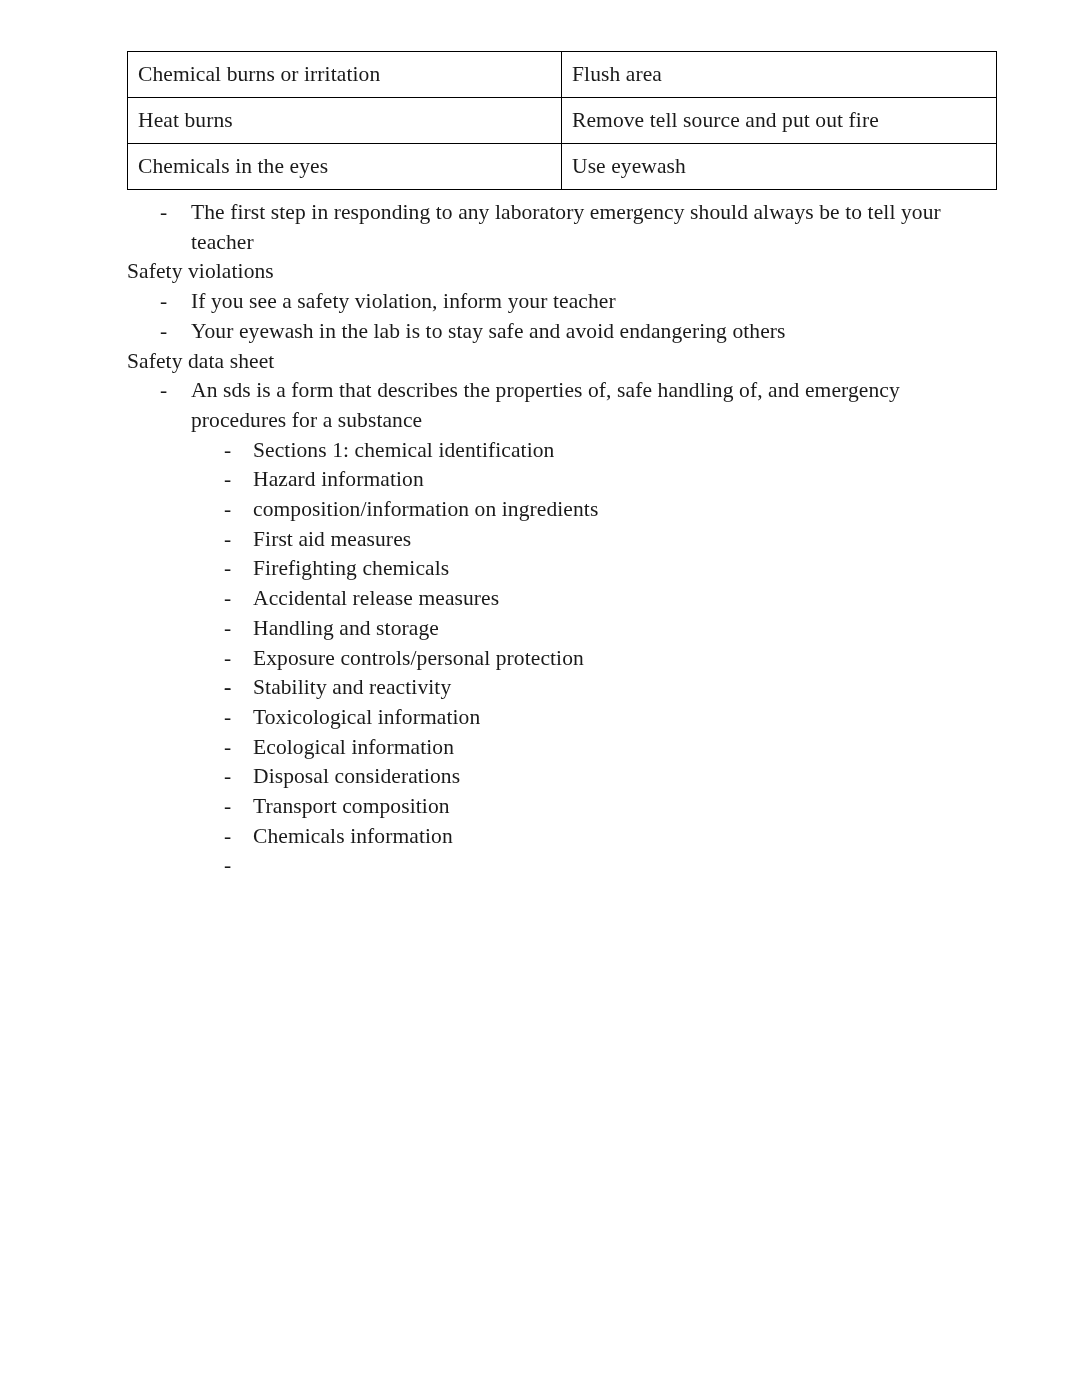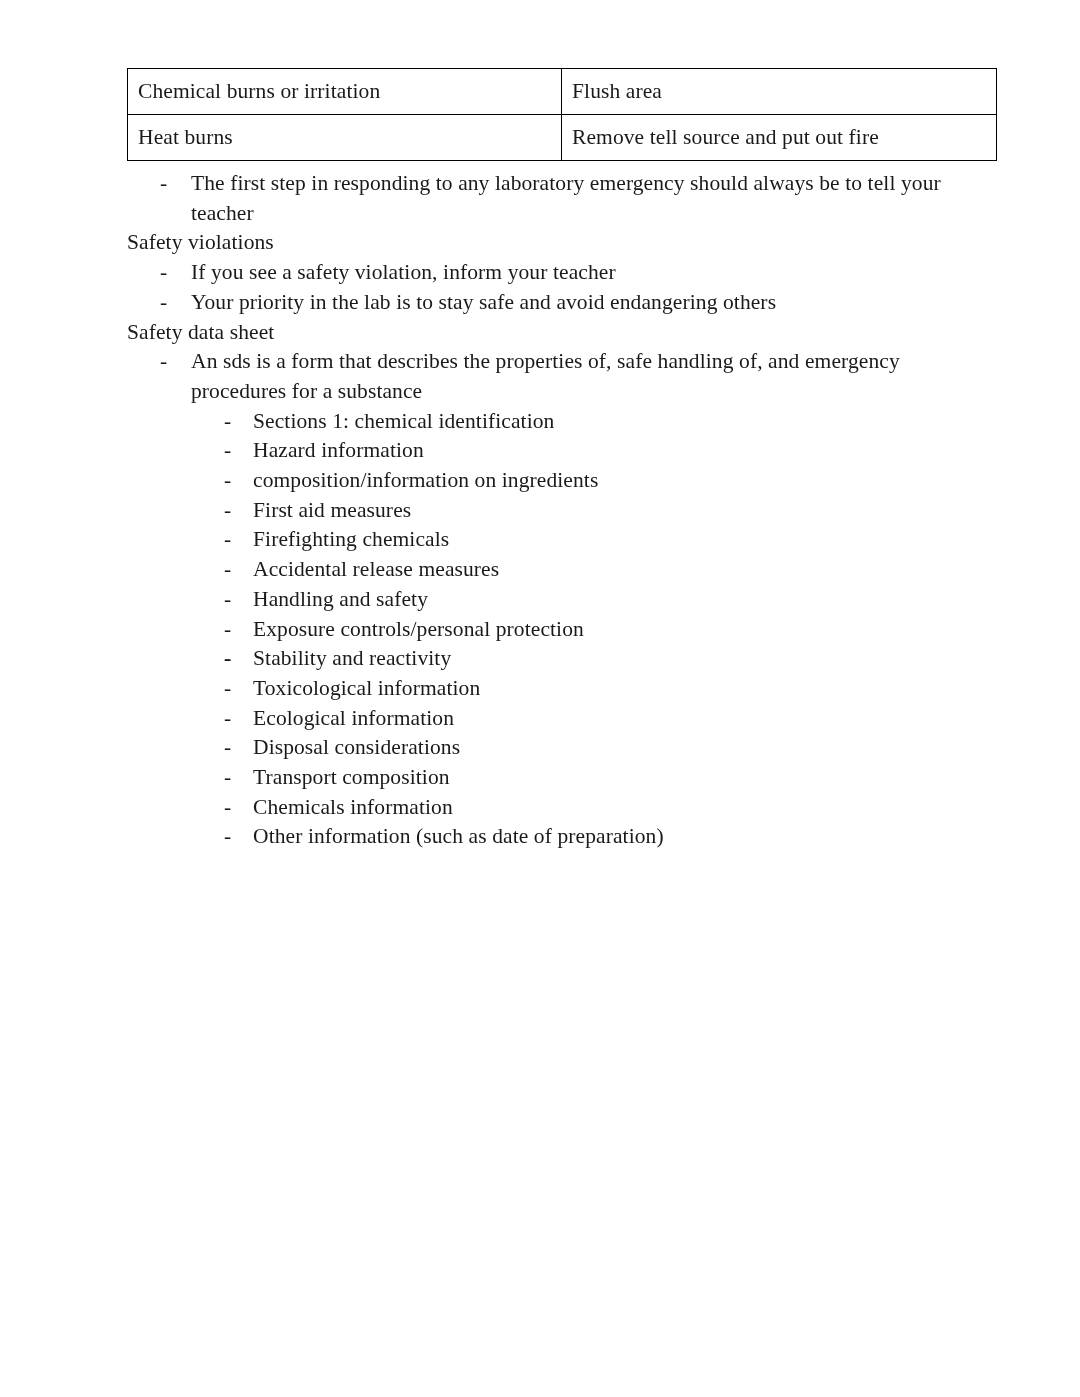--- a/index.html
+++ b/index.html
@@ -17,21 +17,21 @@
     overflow: hidden;
   }
 
   .page {
     position: absolute;
     top: 0;
     left: 0;
     width: 1080px;
     height: 1397px;
     box-sizing: border-box;
-    padding: 68px 126px 0 127px;
+    padding: 51px 126px 0 127px;
   }
 
   
   .emergency-table {
     border-collapse: collapse;
     width: 827px;
     table-layout: fixed;
     margin: 0 0 0 0;
   }
   .emergency-table td {
@@ -106,40 +106,44 @@
   <table class="emergency-table">
     <tbody>
       <tr>
         <td class="col-situation">Chemical burns or irritation</td>
         <td class="col-response">Flush area</td>
       </tr>
       <tr>
         <td class="col-situation">Heat burns</td>
         <td class="col-response">Remove tell source and put out fire</td>
       </tr>
+      <tr>
+        <td class="col-situation">Chemicals in the eyes</td>
+        <td class="col-response">Use eyewash</td>
+      </tr>
     </tbody>
   </table>
 
   <div class="outline">
 
     <div class="lvl1">
       <span class="dash">-</span>
       <span class="txt">The first step in responding to any laboratory emergency should always be to tell your teacher</span>
     </div>
 
     <div class="head-line">Safety violations</div>
 
     <div class="lvl1">
       <span class="dash">-</span>
       <span class="txt">If you see a safety violation, inform your teacher</span>
     </div>
 
     <div class="lvl1">
       <span class="dash">-</span>
-      <span class="txt">Your priority in the lab is to stay safe and avoid endangering others</span>
+      <span class="txt">Your eyewash in the lab is to stay safe and avoid endangering others</span>
     </div>
 
     <div class="head-line">Safety data sheet</div>
 
     <div class="lvl1">
       <span class="dash">-</span>
       <span class="txt">An sds is a form that describes the properties of, safe handling of, and emergency procedures for a substance</span>
     </div>
 
     <div class="lvl2">
@@ -161,21 +165,21 @@
     <div class="lvl2">
       <span class="dash">-</span>
       <span class="txt">Firefighting chemicals</span>
     </div>
     <div class="lvl2">
       <span class="dash">-</span>
       <span class="txt">Accidental release measures</span>
     </div>
     <div class="lvl2">
       <span class="dash">-</span>
-      <span class="txt">Handling and safety</span>
+      <span class="txt">Handling and storage</span>
     </div>
     <div class="lvl2">
       <span class="dash">-</span>
       <span class="txt">Exposure controls/personal protection</span>
     </div>
     <div class="lvl2">
       <span class="dash">-</span>
     </div>
     <div class="lvl2">
       <span class="dash">-</span>
@@ -196,17 +200,16 @@
     <div class="lvl2">
       <span class="dash">-</span>
       <span class="txt">Transport composition</span>
     </div>
     <div class="lvl2">
       <span class="dash">-</span>
       <span class="txt">Chemicals information</span>
     </div>
     <div class="lvl2">
       <span class="dash">-</span>
-      <span class="txt">Other information (such as date of preparation)</span>
     </div>
 
   </div>
 </div>
 
 </body></html>

